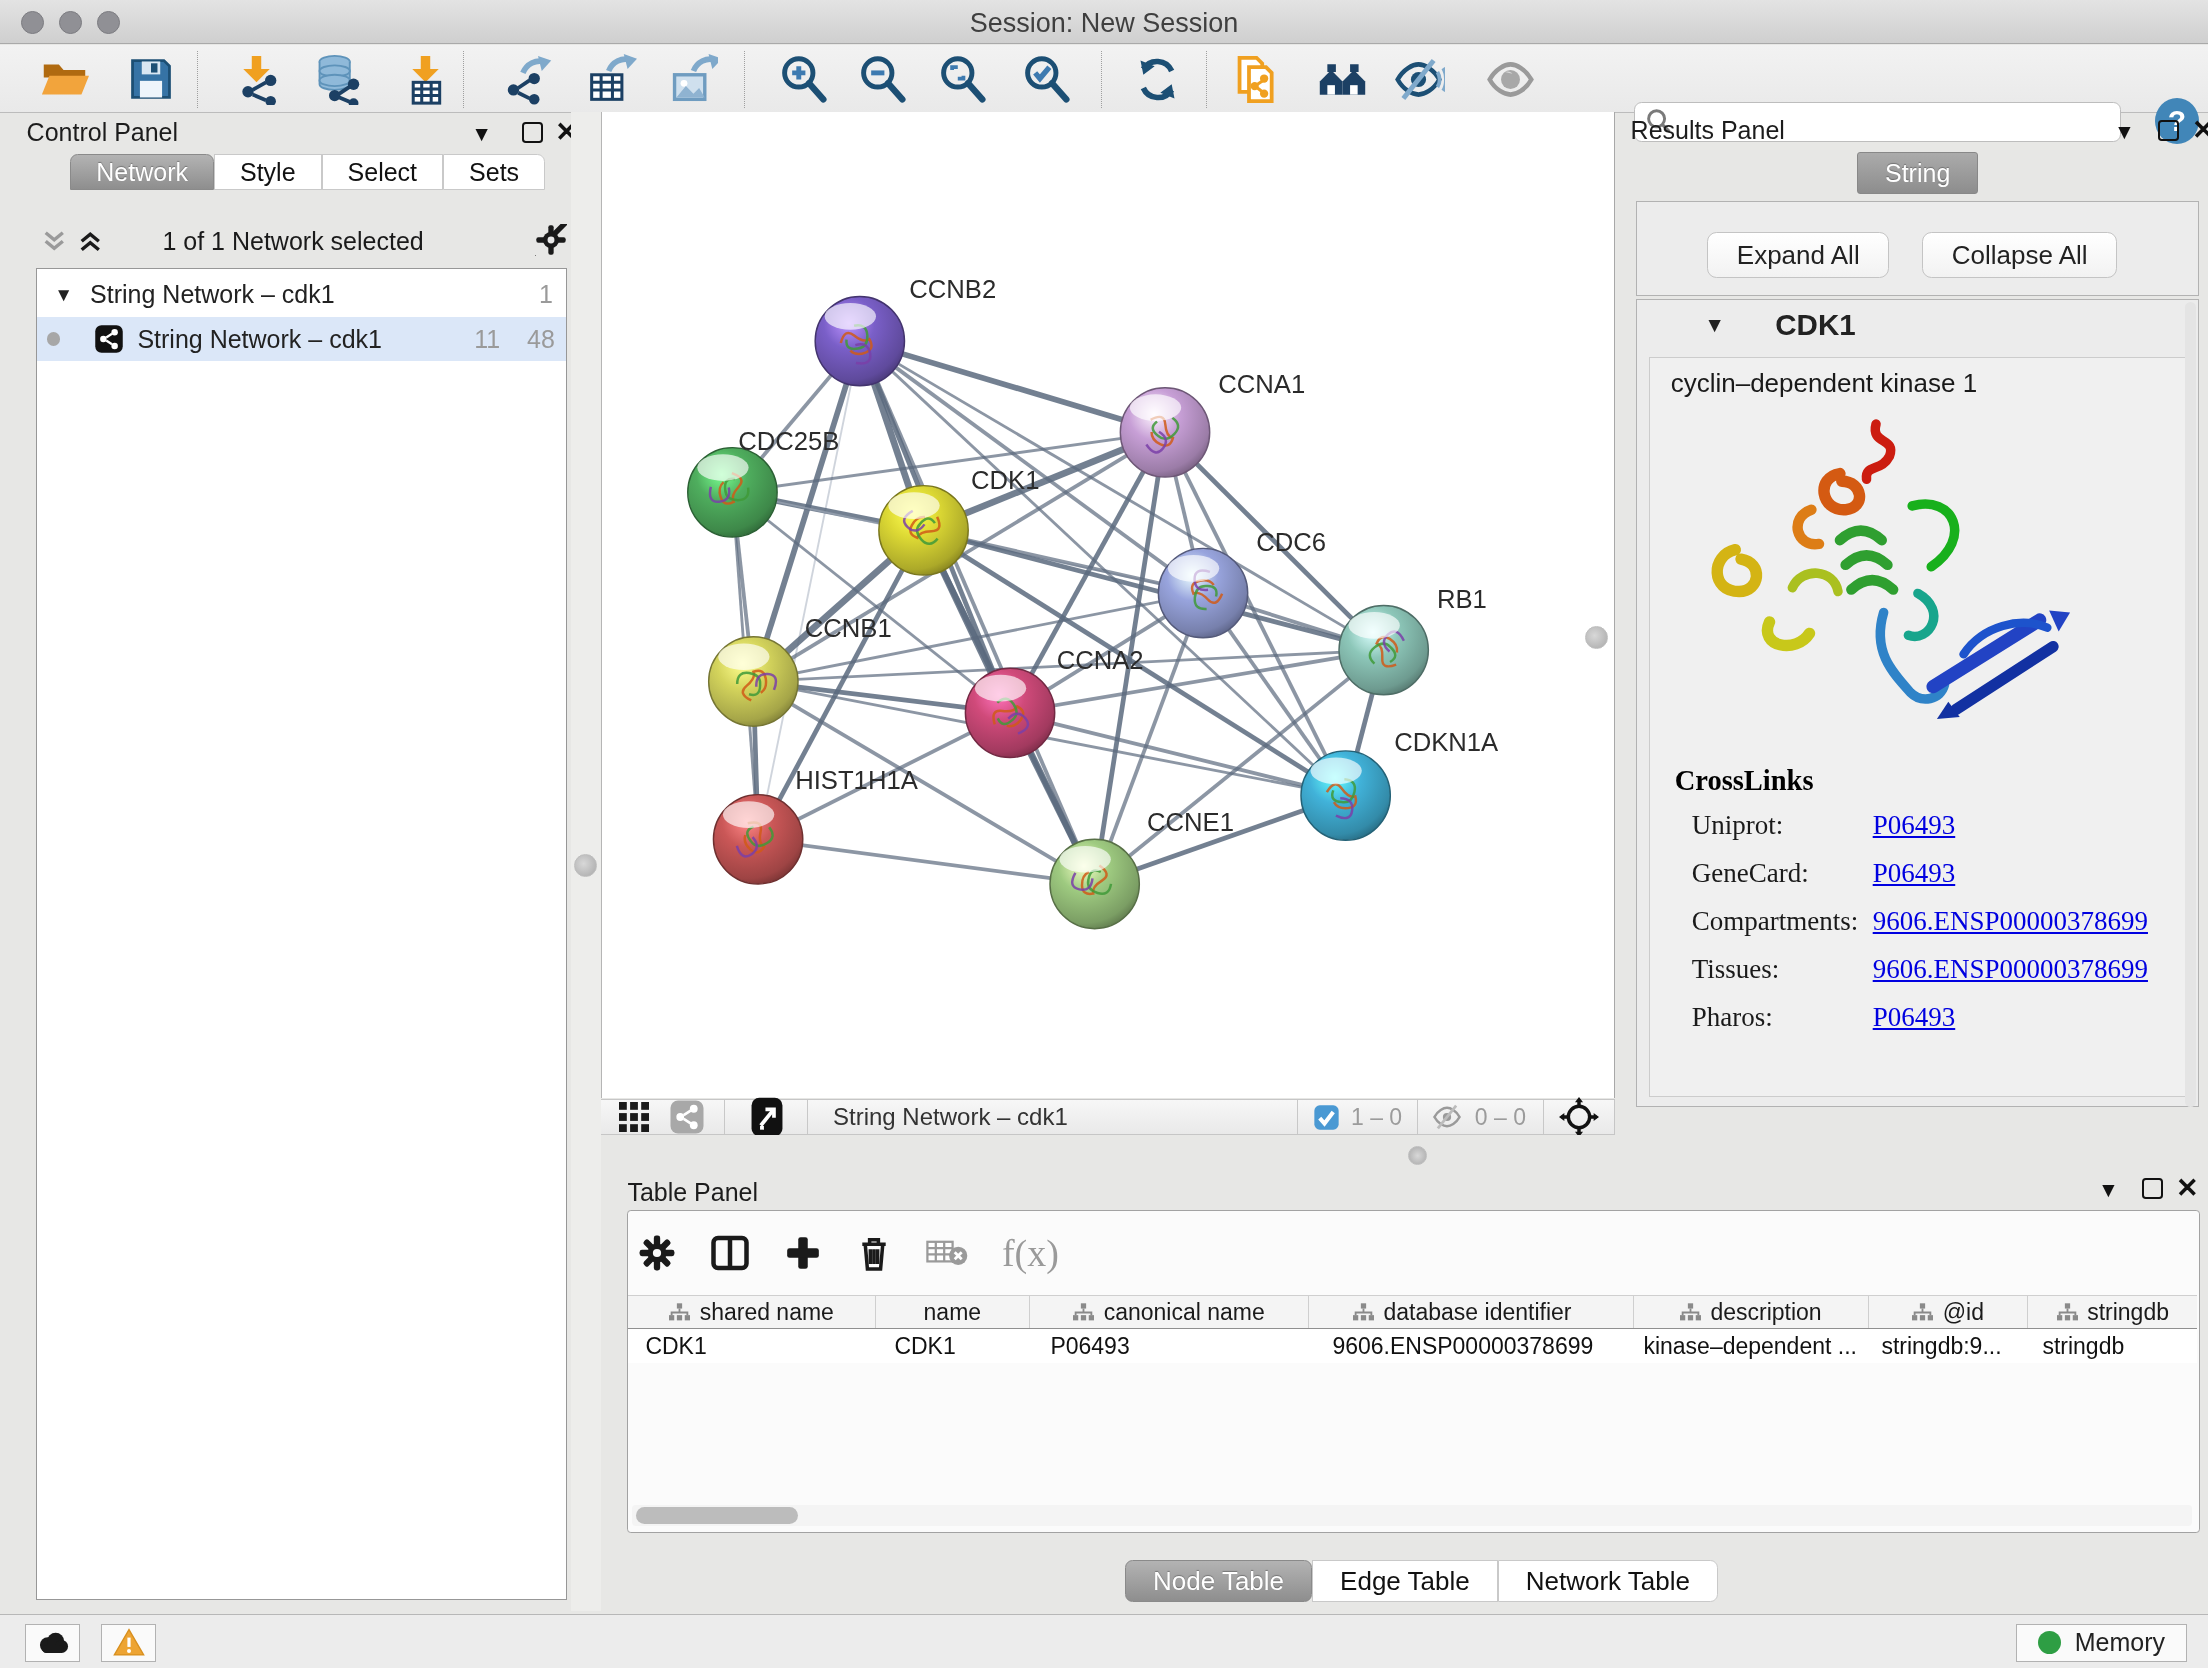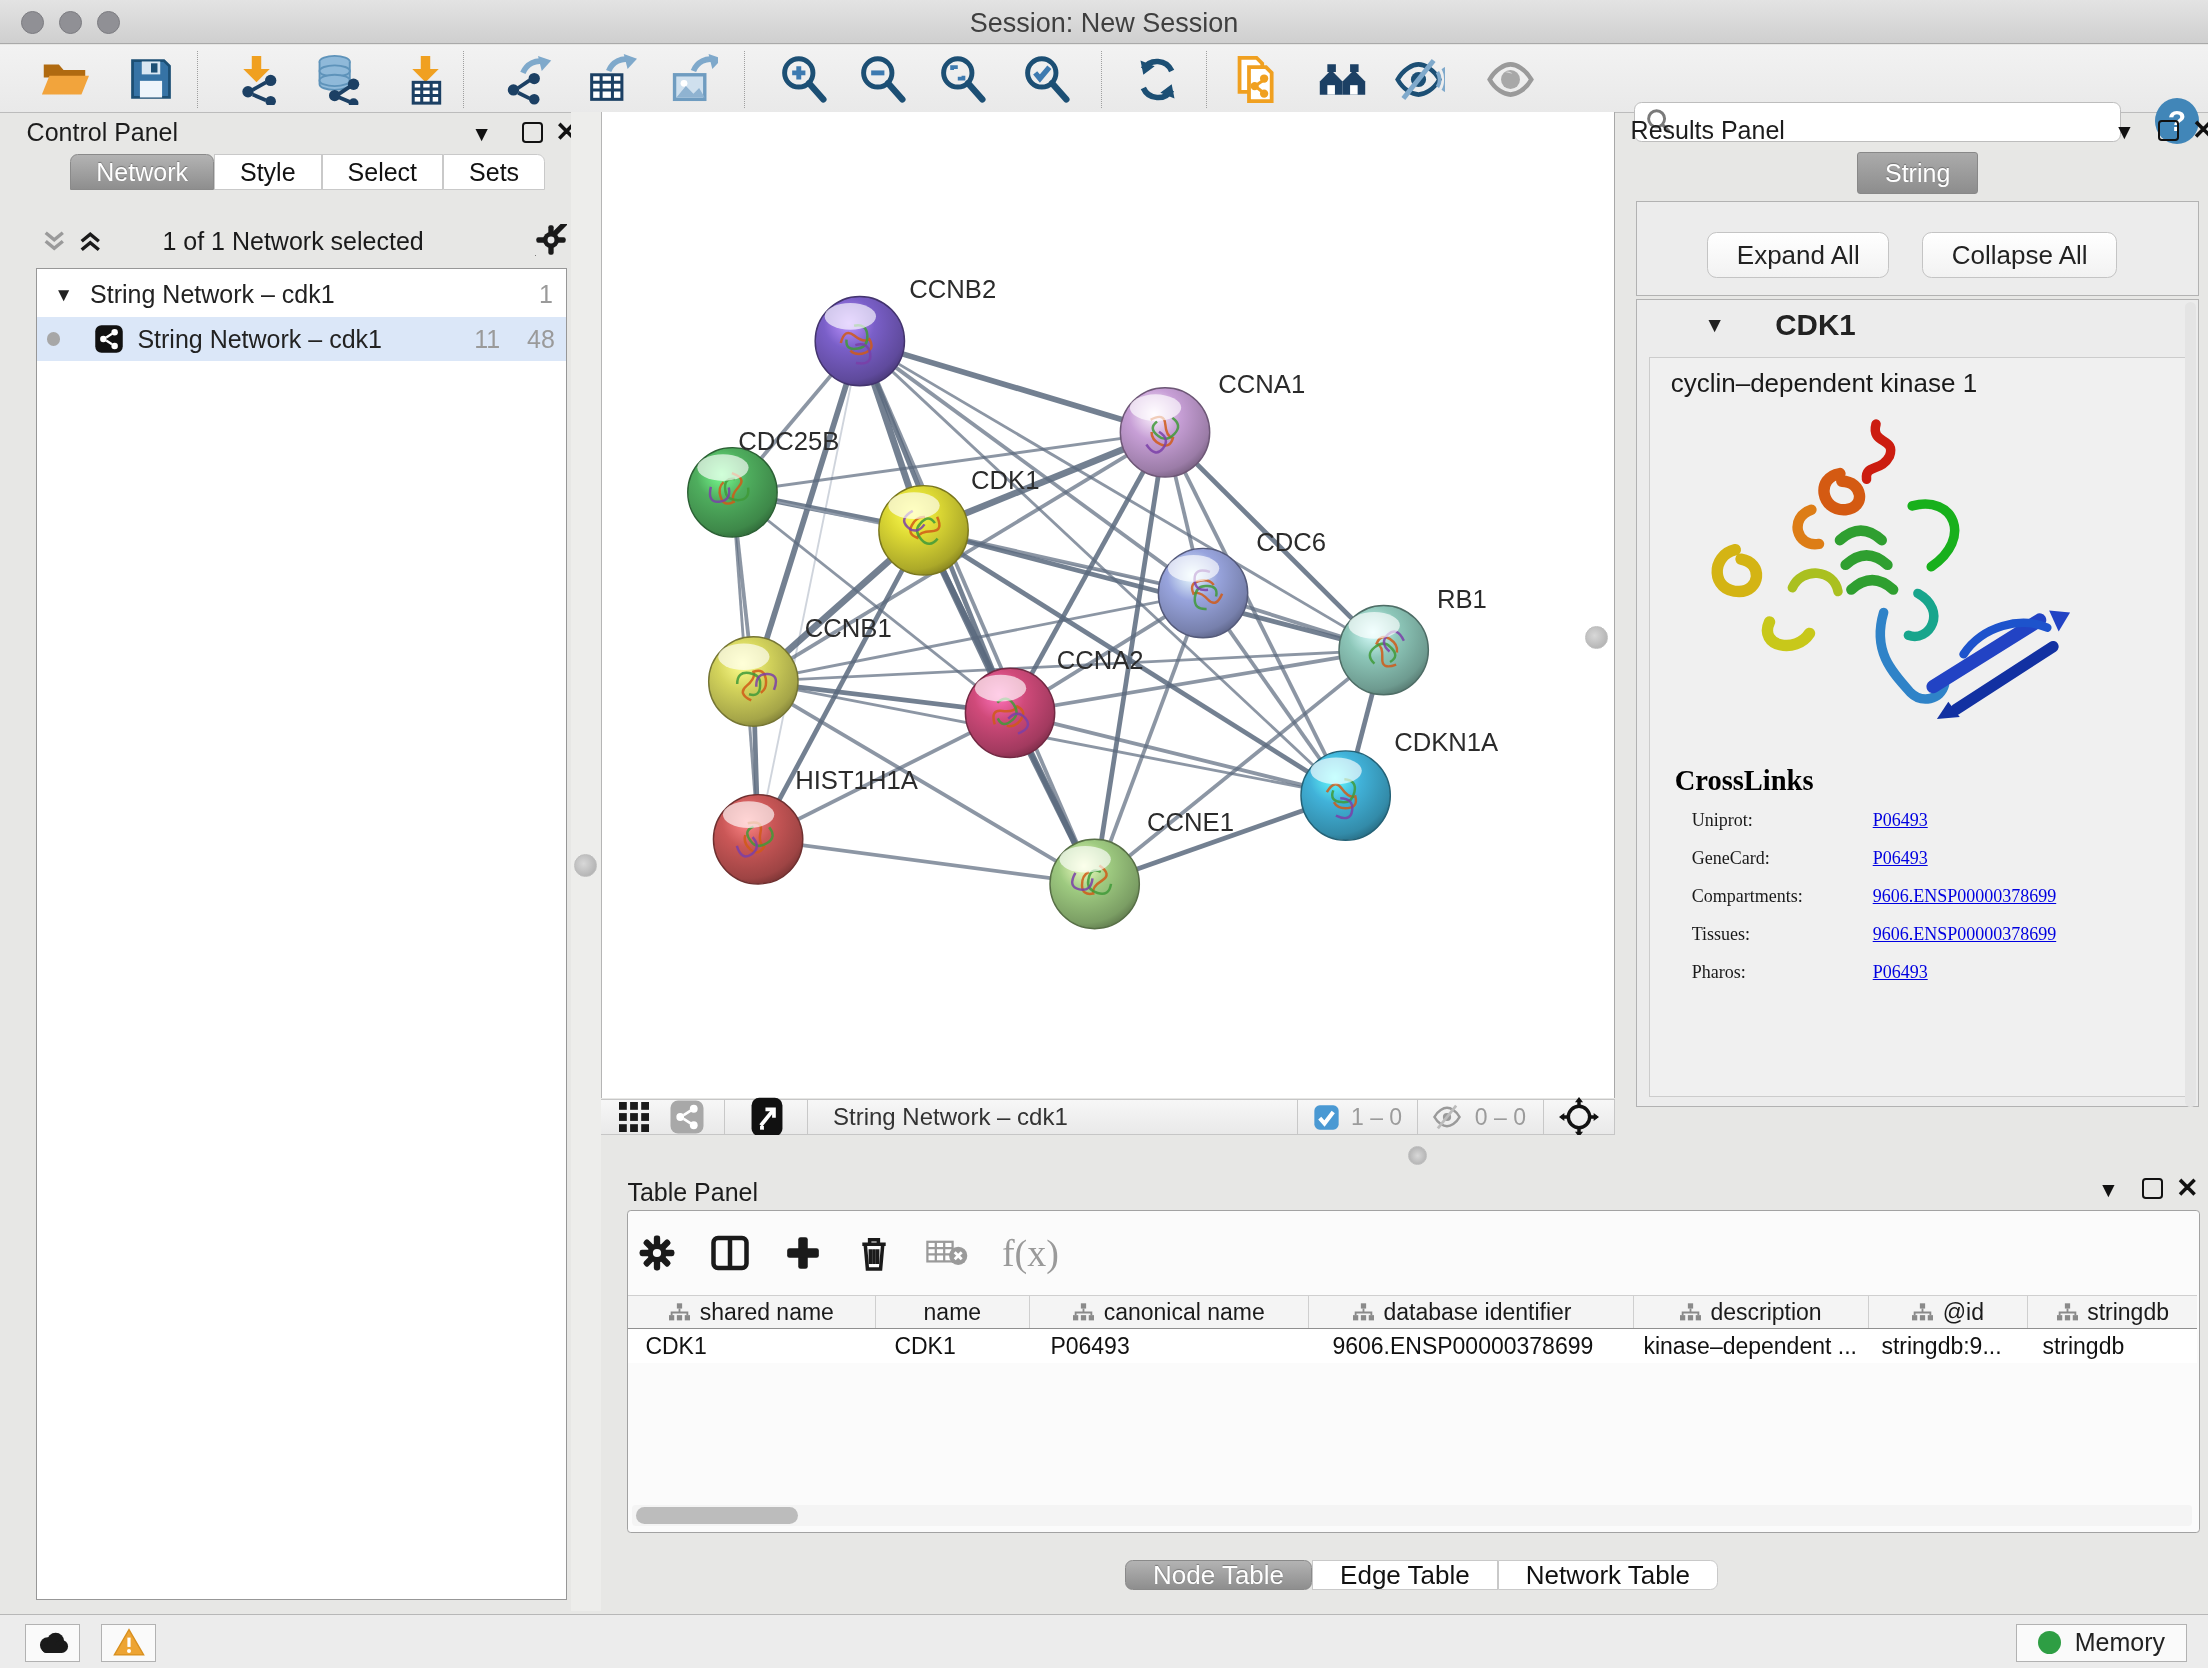--- a/index.html
+++ b/index.html
@@ -80,21 +80,21 @@
     border:1.9px solid #c4c4c4; border-radius:9.5px; font-size:26px; display:flex; align-items:center; }
   #rp-box2 { position:absolute; left:13.3px; top:187px; width:563px; height:808px;
     background:#ececec; border:1.9px solid #b2b2b2; }
   #rp-gene-header { position:absolute; left:0; top:13.3px; width:100%; }
   #rp-inner { position:absolute; left:11.4px; top:57px; width:538px; height:740px;
     background:#f0f0f0; border:1px solid #cccccc; }
   #rp-desc { position:absolute; left:21px; top:9.5px; font-size:26px; color:#1a1a1a; }
   #protein-img { position:absolute; left:28.5px; top:49px; }
   #crosslinks { position:absolute; left:25px; top:407px; font-family:"Liberation Serif", serif; }
   #crosslinks h3 { font-size:28.5px; margin-bottom:13.3px; color:#000; }
-  .cl-row { display:flex; margin:0 0 17px 17px; font-size:18px;align-items:center; }
+  .cl-row { display:flex; margin:0 0 17px 17px; font-size:27px;align-items:center; }
   .cl-label { width:181px; color:#1a1a1a; }
   .cl-link { color:#0000e0; text-decoration:underline; }
   #rp-scroll { position:absolute; right:1.9px; top:1.9px; width:11.4px; height:805px; background:#e4e4e4; border-radius:5.7px; }
 
   
   #h-divider { position:absolute; left:601px; top:1135px; width:1607px; height:35px; background:#e7e7e5; }
   #table-panel { position:absolute; left:616px; top:1170px; width:1592px; height:444px; }
   #tp-header { position:absolute; left:11.4px; top:8px; }
   #tp-box { position:absolute; left:11.4px; top:40px; width:1573px; height:323px;
     background:#fbfbfb; border:1.9px solid #a2a2a2; border-radius:3.8px; }
@@ -103,21 +103,21 @@
   #tp-head { display:flex; height:34px; background:#f4f4f4; border-top:1px solid #cfcfcf; border-bottom:1.9px solid #8f8f8f; }
   .th { display:flex; align-items:center; justify-content:center; gap:9.5px; font-size:23px;
     color:#1a1a1a; border-left:1px solid #cfcfcf; overflow:hidden; white-space:nowrap; }
   .th:first-child { border-left:none; }
   #tp-row { display:flex; height:34px; background:#fff; }
   .td { font-size:23px; color:#111; padding-left:17px; display:flex; align-items:center;
     overflow:hidden; white-space:nowrap; }
   #tp-hscroll { position:absolute; left:3.8px; bottom:5.7px; width:1560px; height:21px; background:#f4f4f4; border-radius:3.8px; }
   #tp-thumb { position:absolute; left:3.8px; top:1.9px; width:162px; height:17px; background:#bcbcbc; border-radius:8.6px; }
   #tp-tabs { position:absolute; left:509px; top:390px; display:flex; }
-  .tp-tab { height:30px; padding:0 27px; font-size:26px; display:flex; align-items:center;
+  .tp-tab { height:42px; padding:0 27px; font-size:26px; display:flex; align-items:center;
     background:#fff; border:1px solid #c9c9c9; color:#111; }
   .tp-tab:first-child { border-radius:7.6px 0 0 7.6px; }
   .tp-tab:last-child { border-radius:0 7.6px 7.6px 0; }
   .tp-tab.sel { background:linear-gradient(#b3b3b3,#8e8e8e); color:#fff; border-color:#8a8a8a;
     text-shadow:0 -1px 1px rgba(0,0,0,.3); border-radius:7.6px; }
 
   
   #statusbar { position:absolute; left:0; top:1614px; width:2208px; height:54px;
     background:#ececec; border-top:1.9px solid #b7b7b7; }
   .sb-btn { position:absolute; top:8.6px; width:55px; height:38px; background:#fafafa;

